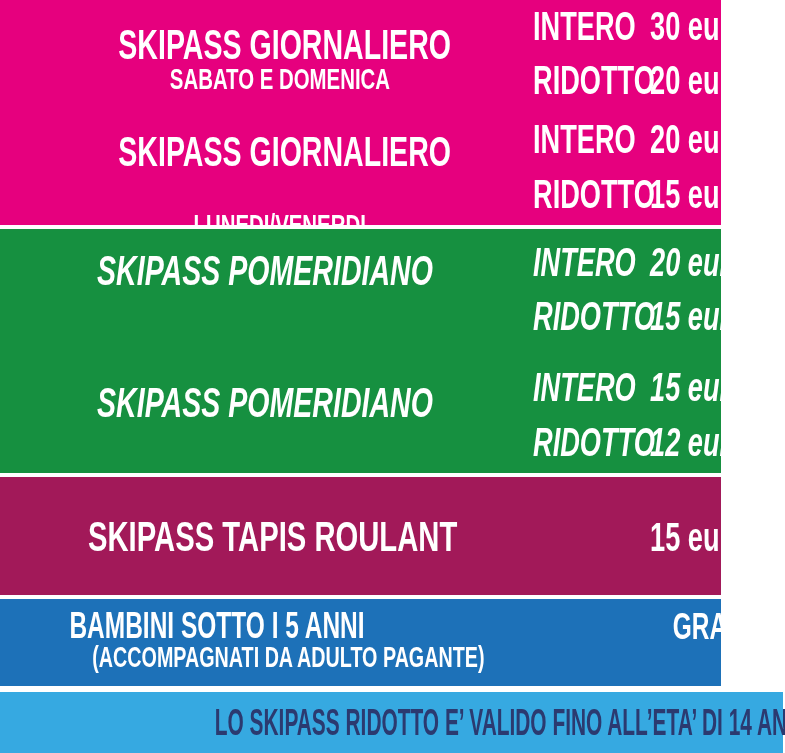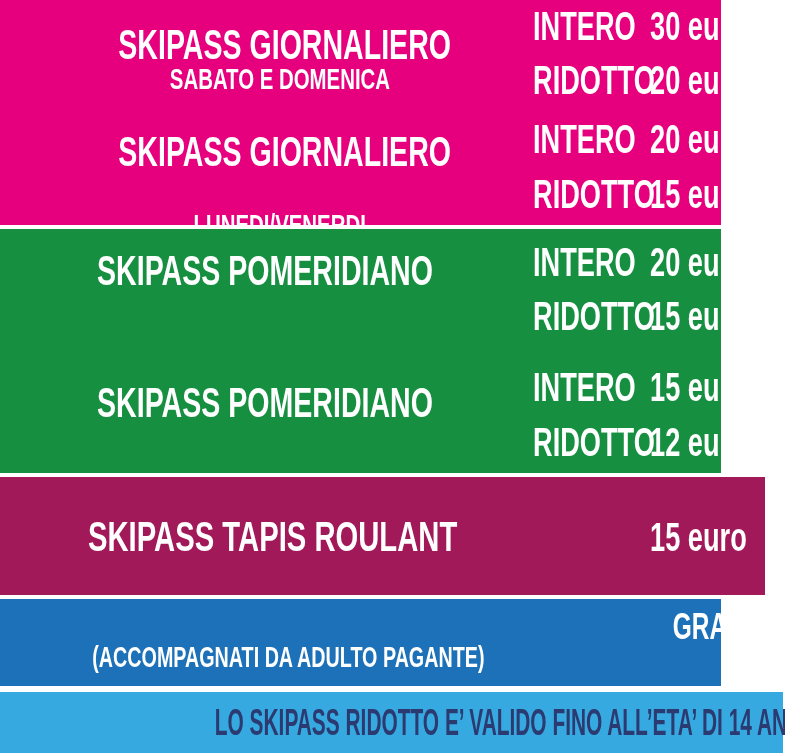--- a/index.html
+++ b/index.html
@@ -2,22 +2,22 @@
 <html><head>
 <meta charset="utf-8">
 <style>
   html,body{margin:0;padding:0;background:#fff;}
   .poster{
     position:relative;width:785px;height:753px;background:#ffffff;overflow:hidden;
     font-family:"Liberation Sans",sans-serif;font-weight:700;
   }
   .band{position:absolute;left:0;width:721px;}
   .band-giornaliero{top:0;height:225px;background:#E6007E;}
-  .band-pomeridiano{top:229px;height:244px;background:#169040;}
-  .band-tapis{top:477px;height:118px;background:#A21959;padding-left:44px;}
+  .band-pomeridiano{top:229px;height:244px;background:#169040;font-style:italic;}
+  .band-tapis{top:477px;height:118px;background:#A21959;}
   .band-bambini{top:599px;height:87px;background:#1D71B8;}
   .band-footer{top:692px;height:61px;background:#36A9E1;width:783px;}
   .txt{position:absolute;color:#ffffff;white-space:nowrap;line-height:1;}
   .ctr{text-align:center;}
   .rgt{text-align:right;}
   .sc{display:inline-block;transform:scaleX(0.68);transform-origin:50% 50%;}
   .oL{transform-origin:0 50%;}
   .oR{transform-origin:100% 50%;}
   .sc58{display:inline-block;transform:scaleX(0.58);transform-origin:50% 50%;}
 
@@ -95,20 +95,21 @@
     <div class="txt b2-r2p2l"><span class="sc oL">RIDOTTO</span></div>
     <div class="txt b2-r2p2v"><span class="sc oL">12 euro</span></div>
   </section>
 
   <section class="band band-tapis">
     <div class="txt b3-t"><span class="sc oL">SKIPASS TAPIS ROULANT</span></div>
     <div class="txt b3-v"><span class="sc oL">15 euro</span></div>
   </section>
 
   <section class="band band-bambini">
+    <div class="txt ctr b4-t"><span class="sc">BAMBINI SOTTO I 5 ANNI</span></div>
     <div class="txt ctr b4-s"><span class="sc">(ACCOMPAGNATI DA ADULTO PAGANTE)</span></div>
     <div class="txt rgt b4-v"><span class="sc oR">GRATIS</span></div>
   </section>
 
   <section class="band band-footer">
     <div class="txt ctr b5-t"><span class="sc58">LO SKIPASS RIDOTTO E’ VALIDO FINO ALL’ETA’ DI 14 ANNI</span></div>
   </section>
 
 </div>
 

